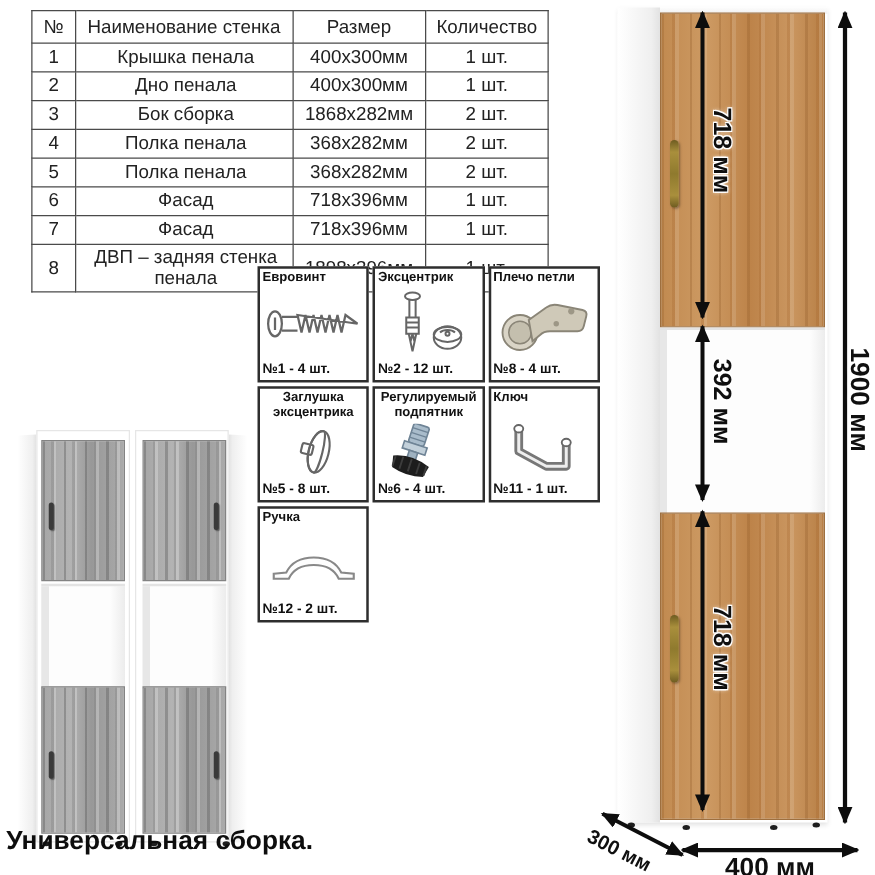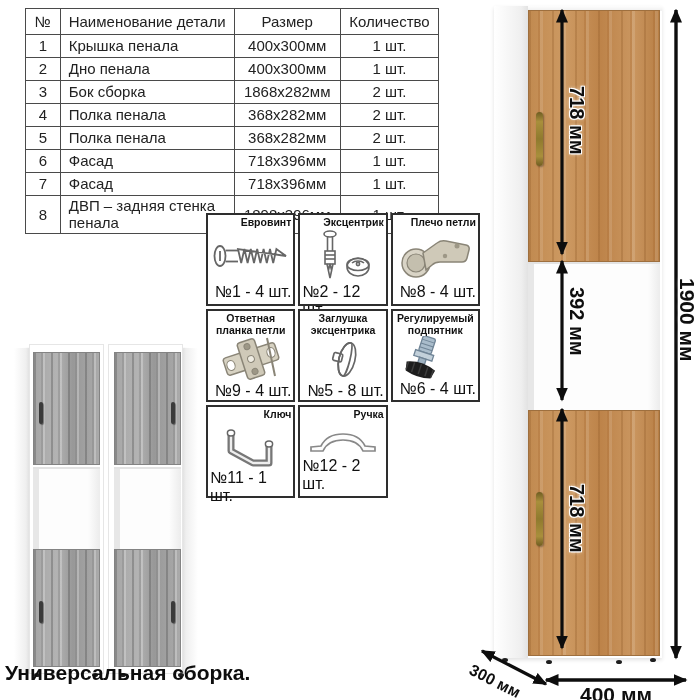--- a/index.html
+++ b/index.html
@@ -5,32 +5,32 @@
   html,body{margin:0;padding:0;background:#fff;}
   .canvas{position:relative;width:700px;height:700px;background:#fff;overflow:hidden;
           font-family:"Liberation Sans",sans-serif;color:#1c1c1c;}
 
   
   .parts{position:absolute;left:25px;top:8px;width:414px;border-collapse:collapse;
          font-size:15px;color:#222;background:#fff;}
   .parts th,.parts td{border:1.6px solid #4a4a4a;padding:1px 5px;line-height:1.15;}
   .parts th{font-weight:normal;text-align:center;height:23px;}
   .parts td{height:20px;text-align:center;}
-  .parts td.name{text-align:left;padding-left:8px;}
+  .parts td.name{text-align:center;padding-left:8px;}
   .col-num{width:34px;}.col-name{width:170px;}.col-size{width:104px;}.col-qty{width:96px;}
 
   
   .hw-grid{position:absolute;left:206px;top:213px;width:274px;
            display:grid;grid-template-columns:repeat(3,1fr);gap:3px;}
   .hw-cell{border:2px solid #2e2e2e;background:#fff;height:93px;
-           display:flex;flex-direction:column;align-items:flex-end;
+           display:flex;flex-direction:column;align-items:flex-start;
            padding:2px 2px 3px 2px;box-sizing:border-box;}
   .hw-title{font-weight:bold;font-size:10.5px;line-height:1.1;text-align:center;color:#111;}
   .hw-icon{flex:1;display:flex;align-items:center;justify-content:center;width:100%;}
-  .hw-count{font-weight:normal;font-size:16px;color:#111;}
+  .hw-count{font-weight:bold;font-size:11px;color:#111;}
 
   
   .cab-body{position:absolute;background:#fff;}
   .wood{background:
       repeating-linear-gradient(90deg, rgba(141,88,38,.28) 0 2px, rgba(0,0,0,0) 2px 9px,
         rgba(166,104,48,.30) 9px 11px, rgba(255,255,255,.12) 11px 14px, rgba(0,0,0,0) 14px 23px),
       linear-gradient(90deg,#c18a50,#cd9a63 28%,#bd8349 55%,#ca9660 80%,#b87f45);
       border:1px solid #9e6f3e;box-sizing:border-box;position:absolute;}
   .graywood{background:
       repeating-linear-gradient(90deg, rgba(80,80,80,.35) 0 2px, rgba(0,0,0,0) 2px 7px,
@@ -75,21 +75,21 @@
   <table class="parts">
     <colgroup>
         <col class="col-num">
         <col class="col-name">
         <col class="col-size">
         <col class="col-qty">
       </colgroup>
     <tbody>
         <tr>
       <th>№</th>
-      <th>Наименование детали</th>
+      <th>Наименование стенка</th>
       <th>Размер</th>
       <th>Количество</th>
     </tr>
     <tr>
       <td>1</td>
       <td class="name">Крышка пенала</td>
       <td>400х300мм</td>
       <td>1 шт.</td>
     </tr>
     <tr>
@@ -182,38 +182,20 @@
           <circle cx="19" cy="32" r="14" fill="#d9d4c6" stroke="#8a8577" stroke-width="1.5"></circle>
           <circle cx="19" cy="32" r="9" fill="#c4bfae" stroke="#8a8577" stroke-width="1.2"></circle>
           <path d="M26 22 L40 12 q4 -3 9 -2 l20 4 q4 1 3 5 l-2 8 q-1 4 -5 4 l-22 0 q-5 0 -8 3 l-6 5 Z" fill="#cfc9b8" stroke="#8a8577" stroke-width="1.5"></path>
           <circle cx="60" cy="15" r="2.5" fill="#9d9786"></circle>
           <circle cx="48" cy="25" r="2.2" fill="#9d9786"></circle>
         </svg>
       </div>
       <div class="hw-count">№8 - 4 шт.</div>
     </div>
 
-    <div class="hw-cell">
-      <div class="hw-title">Ответная планка петли</div>
-      <div class="hw-icon">
-        <svg width="66" height="46" viewBox="0 0 66 46">
-          <g transform="rotate(-18 33 23)">
-            <rect x="6" y="14" width="54" height="18" rx="3" fill="#d7d2c2" stroke="#8a8577" stroke-width="1.5"></rect>
-            <rect x="24" y="4" width="18" height="38" rx="3" fill="#cfc9b8" stroke="#8a8577" stroke-width="1.5"></rect>
-            <ellipse cx="12" cy="23" rx="4" ry="5" fill="#fff" stroke="#8a8577"></ellipse>
-            <ellipse cx="54" cy="23" rx="4" ry="5" fill="#fff" stroke="#8a8577"></ellipse>
-            <circle cx="33" cy="10" r="3" fill="#9d9786" stroke="#8a8577"></circle>
-            <circle cx="33" cy="36" r="3" fill="#9d9786" stroke="#8a8577"></circle>
-            <circle cx="33" cy="23" r="3.4" fill="#efece2" stroke="#8a8577"></circle>
-          </g>
-          <line x1="49" y1="2" x2="57" y2="40" stroke="#8a8577" stroke-width="2"></line>
-        </svg>
-      </div>
-      <div class="hw-count">№9 - 4 шт.</div>
-    </div>
 
 
     <div class="hw-cell">
       <div class="hw-title">Заглушка эксцентрика</div>
       <div class="hw-icon">
         <svg width="50" height="46" viewBox="0 0 50 46" fill="none" stroke="#666" stroke-width="1.7">
           <g transform="rotate(14 27 23)">
             <ellipse cx="29" cy="23" rx="8" ry="17"></ellipse>
             <path d="M29 6 a8 17 0 0 0 0 34 a 3 17 0 0 0 0 -34"></path>
             <rect x="15" y="19" width="9" height="8" rx="1.5"></rect>

